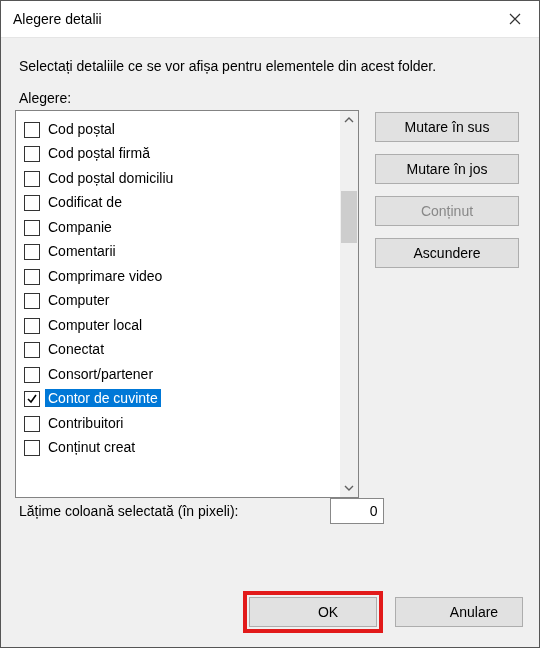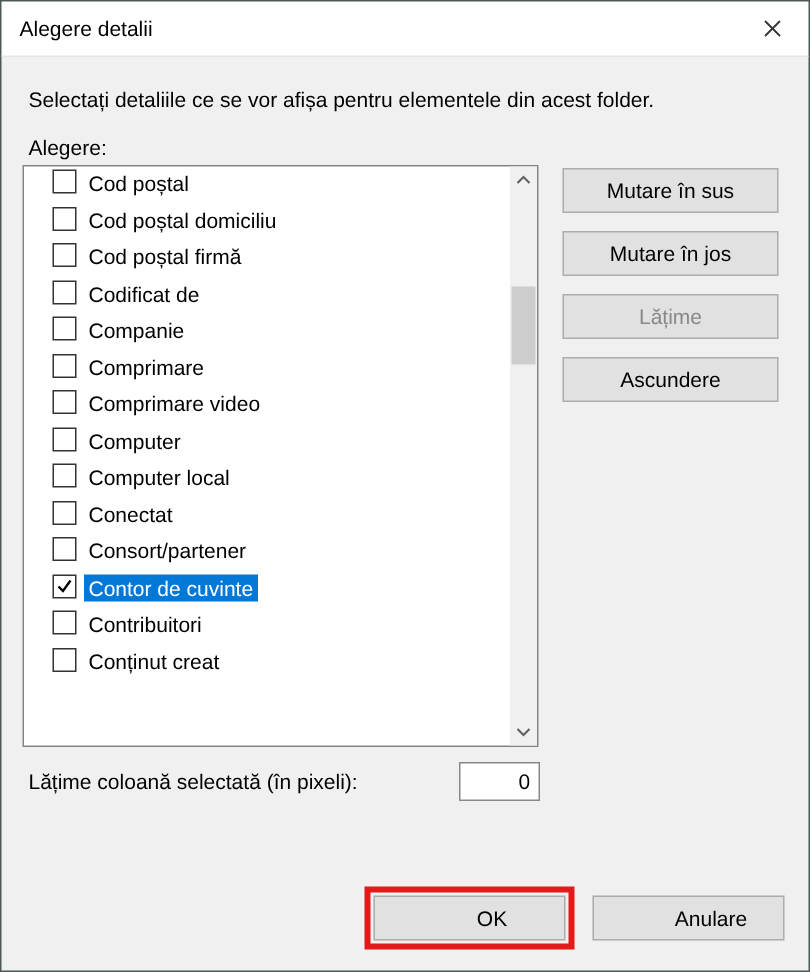--- a/index.html
+++ b/index.html
@@ -68,23 +68,23 @@
     position: relative;
     display: flex;
   }
   .list-inner {
     flex: 1;
     overflow: hidden;
     padding: 2px 0;
   }
   .list-item {
     display: flex;
-    align-items: flex-start;
+    align-items: flex-end;
     height: 24.5px;
-    padding: 0 19px;
+    padding: 0 8px;
     gap: 5px;
   }
   .chk {
     width: 16px;
     height: 16px;
     border: 1px solid #333;
     background: #fff;
     display: flex;
     align-items: center;
     justify-content: center;
@@ -139,22 +139,22 @@
     font-family: inherit;
     cursor: pointer;
     color: #000;
   }
   .btn.disabled {
     color: #888;
   }
   .width-row {
     display: flex;
     align-items: center;
-    gap: 0;
-    margin-top: 10px;
+    gap: 24px;
+    margin-top: 0;
     margin-left: 4px;
   }
   .width-label {
     font-size: 14px;
   }
   .width-input {
     width: 54px;
     height: 26px;
     border: 1px solid #888;
     font-size: 14px;
@@ -208,37 +208,37 @@
 
     <div class="main-row">
       <div class="list-wrap">
         <div class="list-inner" id="list-inner">
             <div class="list-item">
               <div class="chk"></div>
               <span class="item-label">Cod poștal</span>
             </div>
             <div class="list-item">
               <div class="chk"></div>
+              <span class="item-label">Cod poștal firmă</span>
+            </div>
+            <div class="list-item">
+              <div class="chk"></div>
               <span class="item-label">Cod poștal domiciliu</span>
             </div>
             <div class="list-item">
               <div class="chk"></div>
-              <span class="item-label">Cod poștal firmă</span>
-            </div>
-            <div class="list-item">
-              <div class="chk"></div>
               <span class="item-label">Codificat de</span>
             </div>
             <div class="list-item">
               <div class="chk"></div>
               <span class="item-label">Companie</span>
             </div>
             <div class="list-item">
               <div class="chk"></div>
-              <span class="item-label">Comprimare</span>
+              <span class="item-label">Comentarii</span>
             </div>
             <div class="list-item">
               <div class="chk"></div>
               <span class="item-label">Comprimare video</span>
             </div>
             <div class="list-item">
               <div class="chk"></div>
               <span class="item-label">Computer</span>
             </div>
             <div class="list-item">
@@ -283,21 +283,21 @@
             <svg width="10" height="10" viewBox="0 0 10 10">
                 <path d="M1 3 L5 7 L9 3" stroke="#606060" stroke-width="1.4" fill="none"></path>
               </svg>
           </div>
         </div>
       </div>
 
       <div class="side-buttons">
         <button class="btn">Mutare în sus</button>
         <button class="btn">Mutare în jos</button>
-        <button class="btn disabled">Lățime</button>
+        <button class="btn disabled">Conținut</button>
         <button class="btn">Ascundere</button>
       </div>
     </div>
 
     <div class="width-row">
       <div class="width-label">Lățime coloană selectată (în pixeli):</div>
       <input class="width-input" value="0" style="">
     </div>
 
     <div class="bottom-row">

